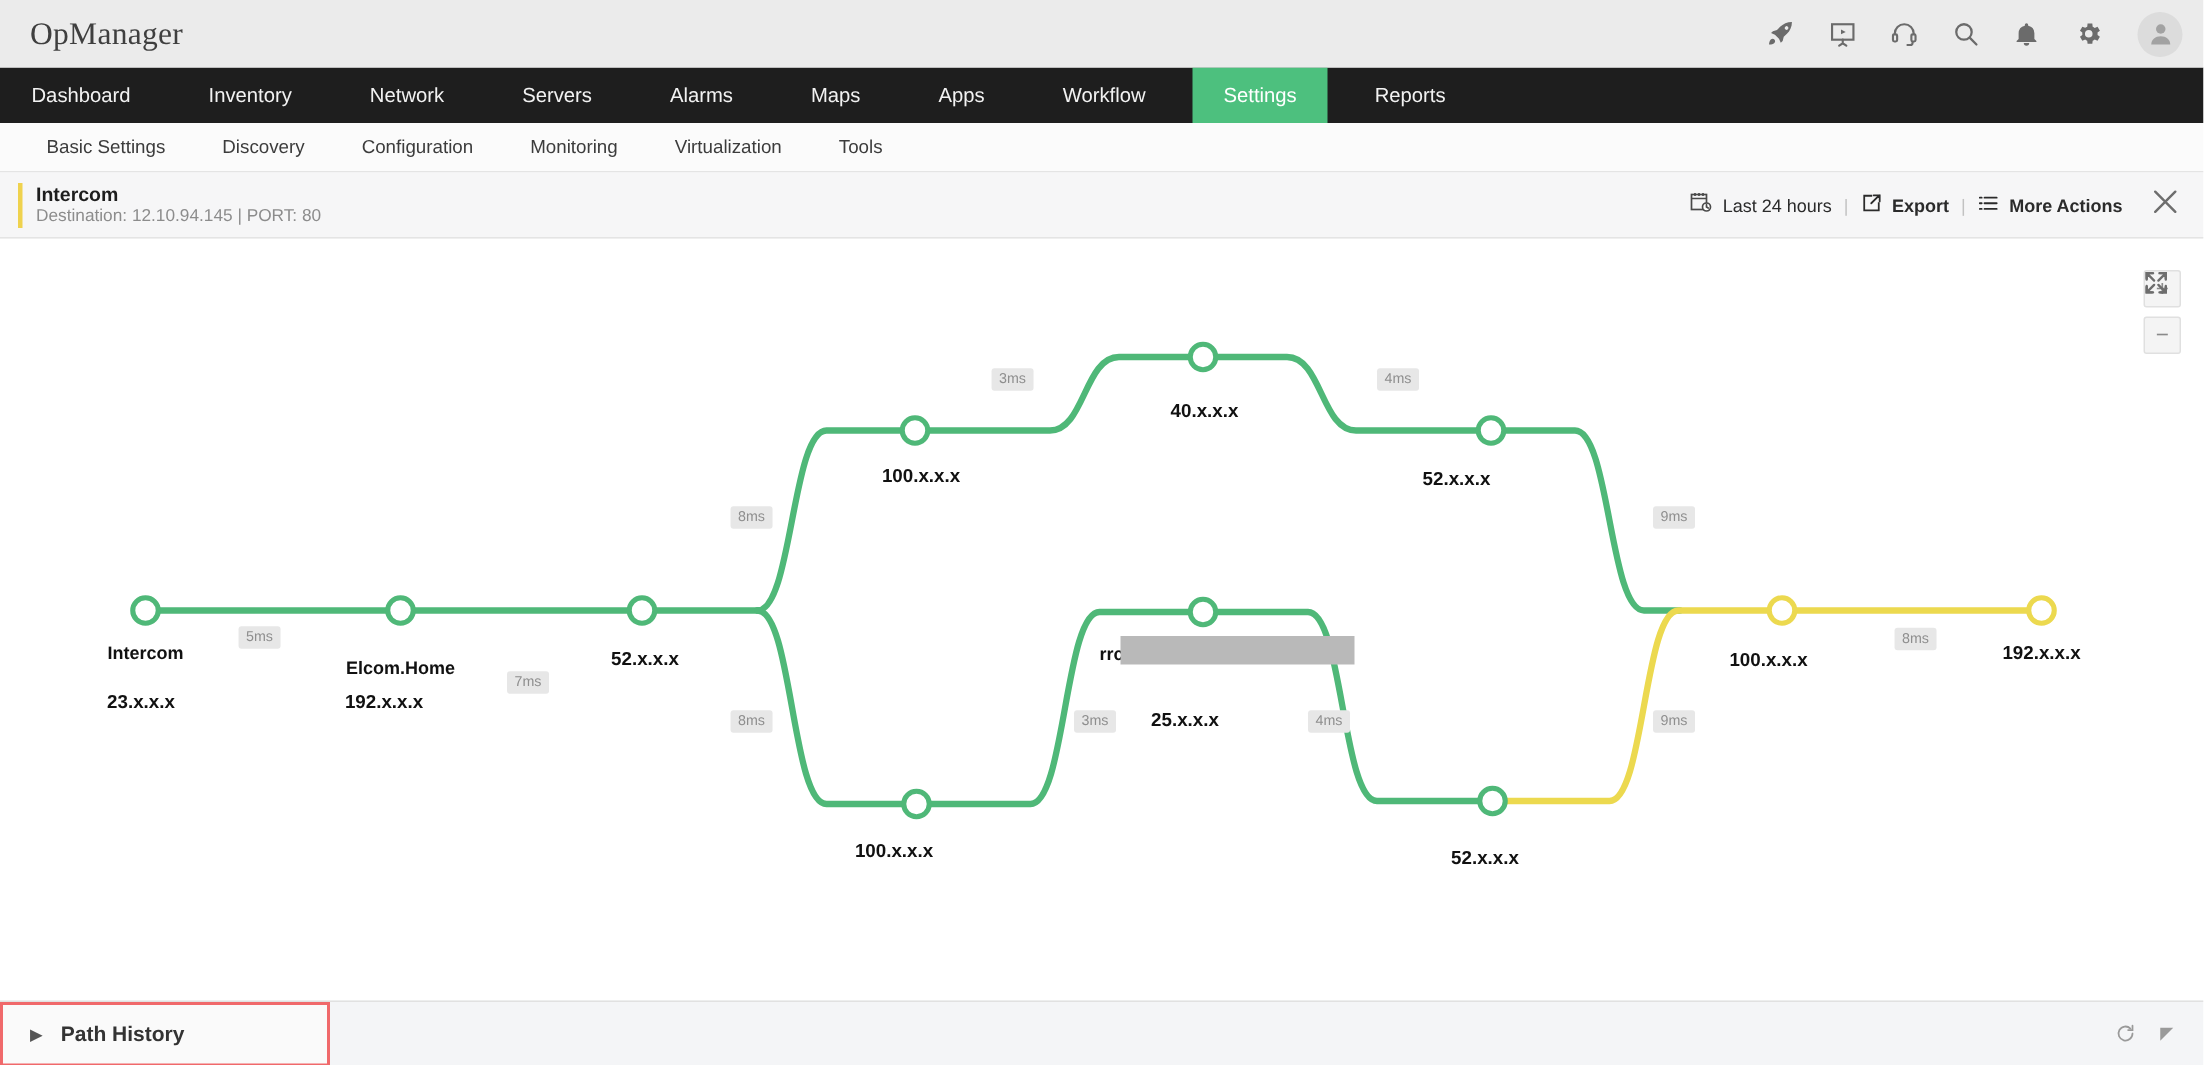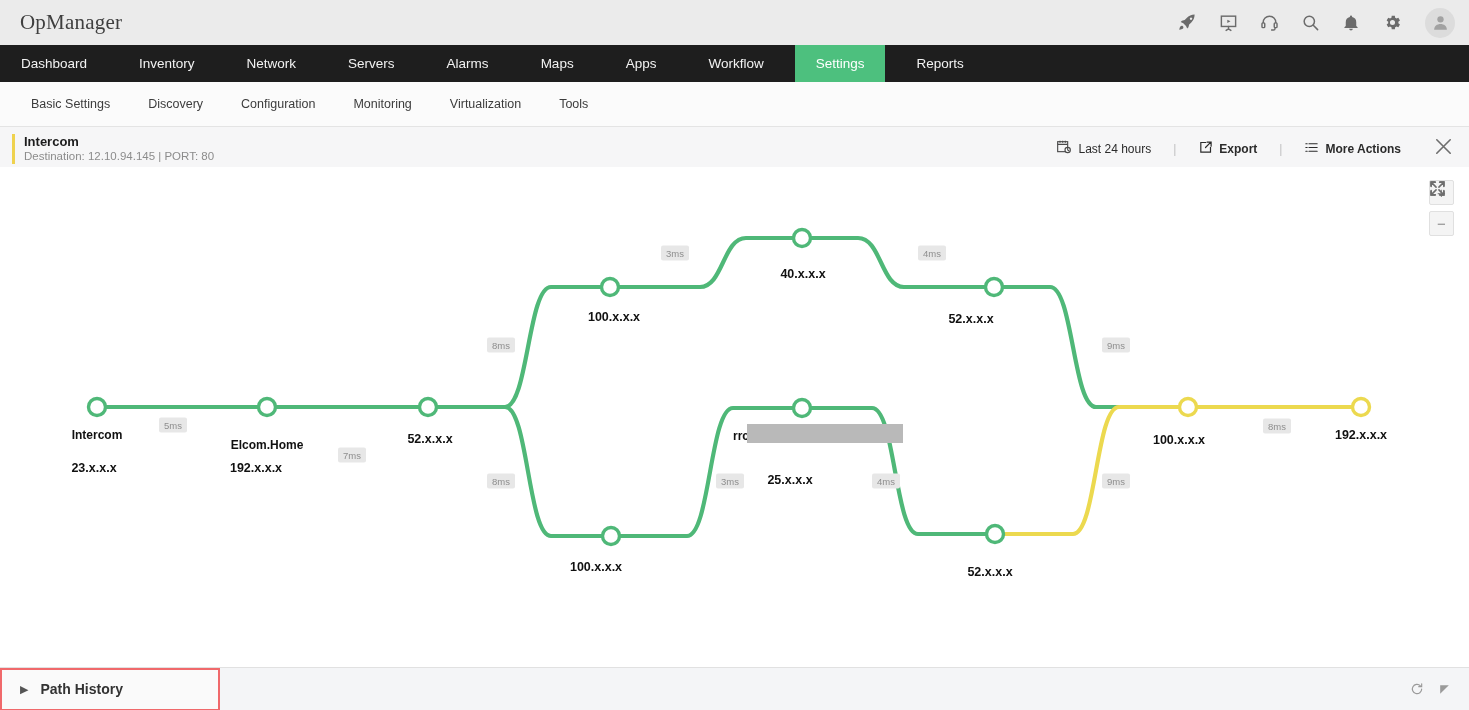--- a/index.html
+++ b/index.html
@@ -38,39 +38,39 @@
     display:flex; align-items:stretch;gap:10px;
   }
   .mainnav .tab{
     display:flex; align-items:center; padding:0 21px;
     color:#f2f2f2; font-size:13.5px; cursor:pointer; white-space:nowrap;
   }
   .mainnav .tab.active{ background:#4dc07e; color:#ffffff; }
 
   
   .subnav{
-    height:45px; background:#fbfbfb; border-bottom:1px solid #e4e4e4;
+    height:33px; background:#fbfbfb; border-bottom:1px solid #e4e4e4;
     display:flex; align-items:stretch; padding-left:12px;
   }
   .subnav .stab{
     display:flex; align-items:center; padding:0 19px;
     color:#3c3c3c; font-size:12.5px; cursor:pointer; white-space:nowrap;
   }
 
   
   .ctxbar{
     height:44px; background:#f6f6f7; border-bottom:1px solid #e4e4e4;
     display:flex; align-items:center; justify-content:space-between;
     position:relative;
   }
   .ctx-left{ display:flex; align-items:center; padding-left:12px; }
   .ctx-accent{ width:3px; height:30px; background:#efd24e; margin-right:9px; }
   .ctx-name{ font-size:13px; font-weight:bold; color:#1d1d1d; line-height:15px; }
   .ctx-sub{ font-size:11.5px; color:#8c8c8c; line-height:14px; margin-top:0; }
-  .ctx-right{ display:flex; align-items:center; padding-right:14px; gap:22px; }
+  .ctx-right{ display:flex; align-items:center; padding-right:14px; gap:8px; }
   .ctx-act{ display:flex; align-items:center; gap:6px; font-size:12px; color:#2b2b2b; cursor:pointer; }
   .ctx-act.b{ font-weight:bold; }
   .ctx-sep{ color:#c2c2c2; font-size:12px; }
   .ctx-close{ color:#767676; cursor:pointer; margin-left:9px; }
 
   
   .canvas{
     position:absolute; left:0; top:167px; width:1469px; height:500px;
     background:#ffffff; overflow:hidden;
   }

